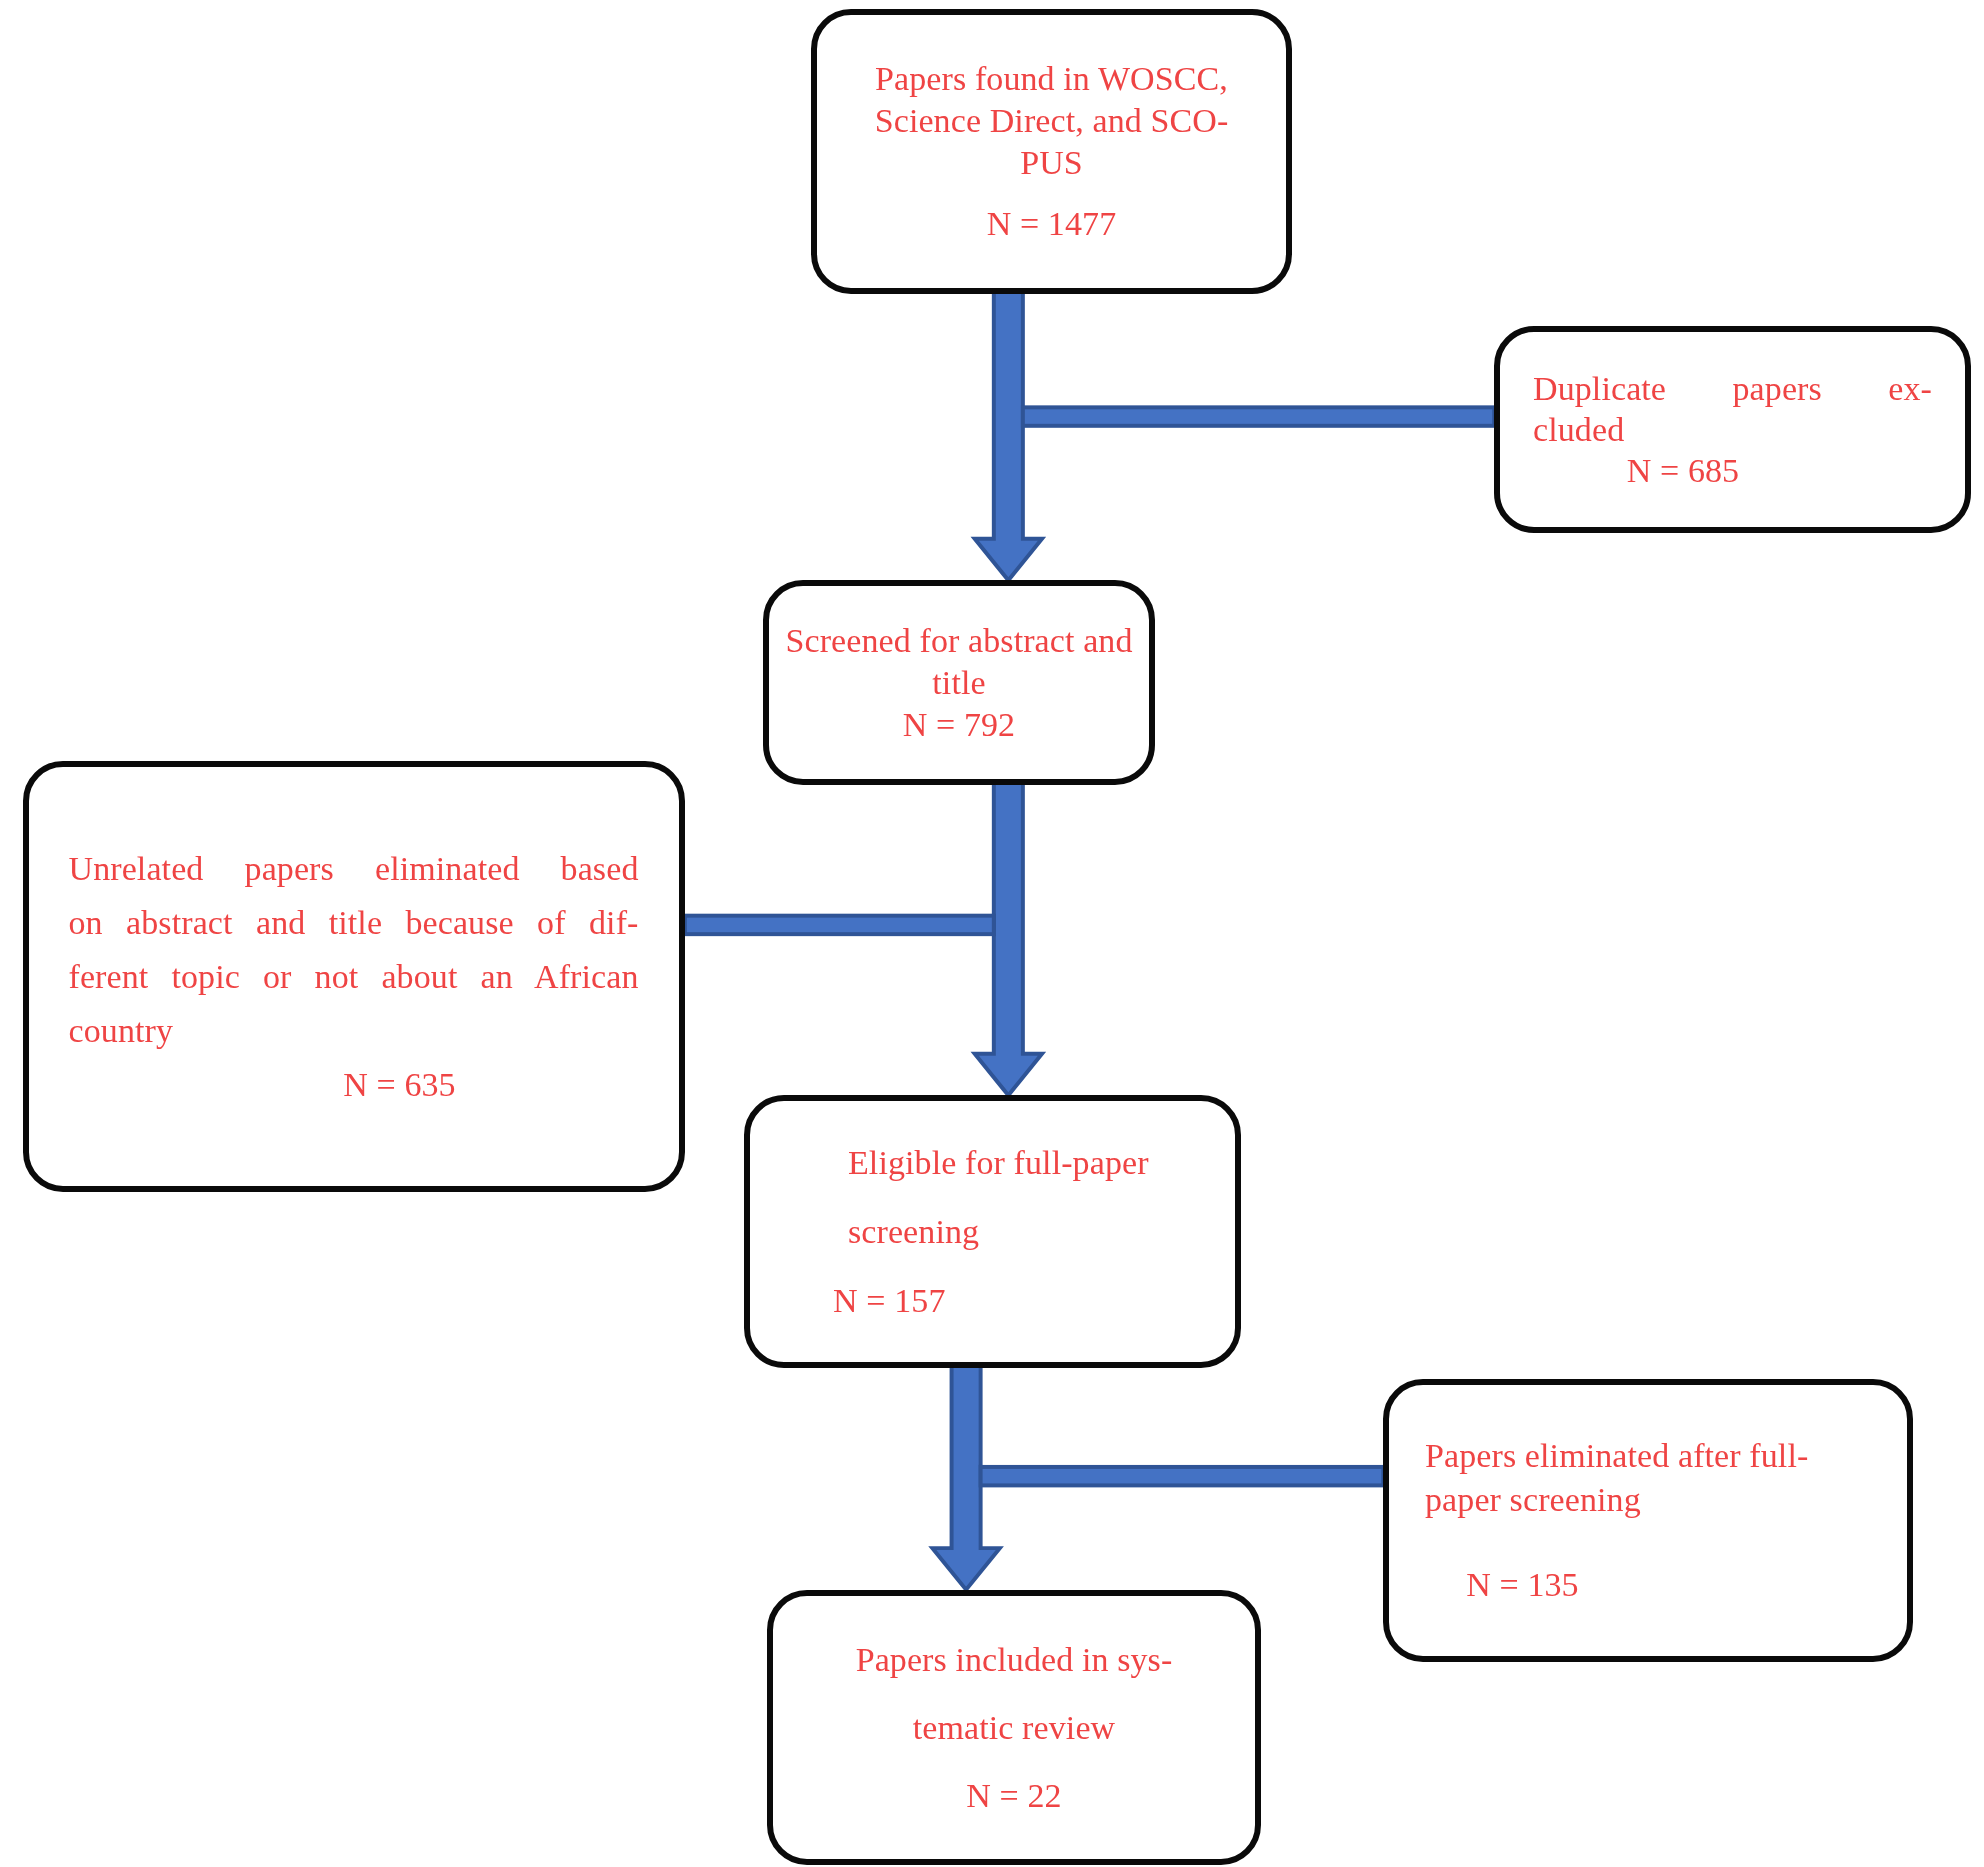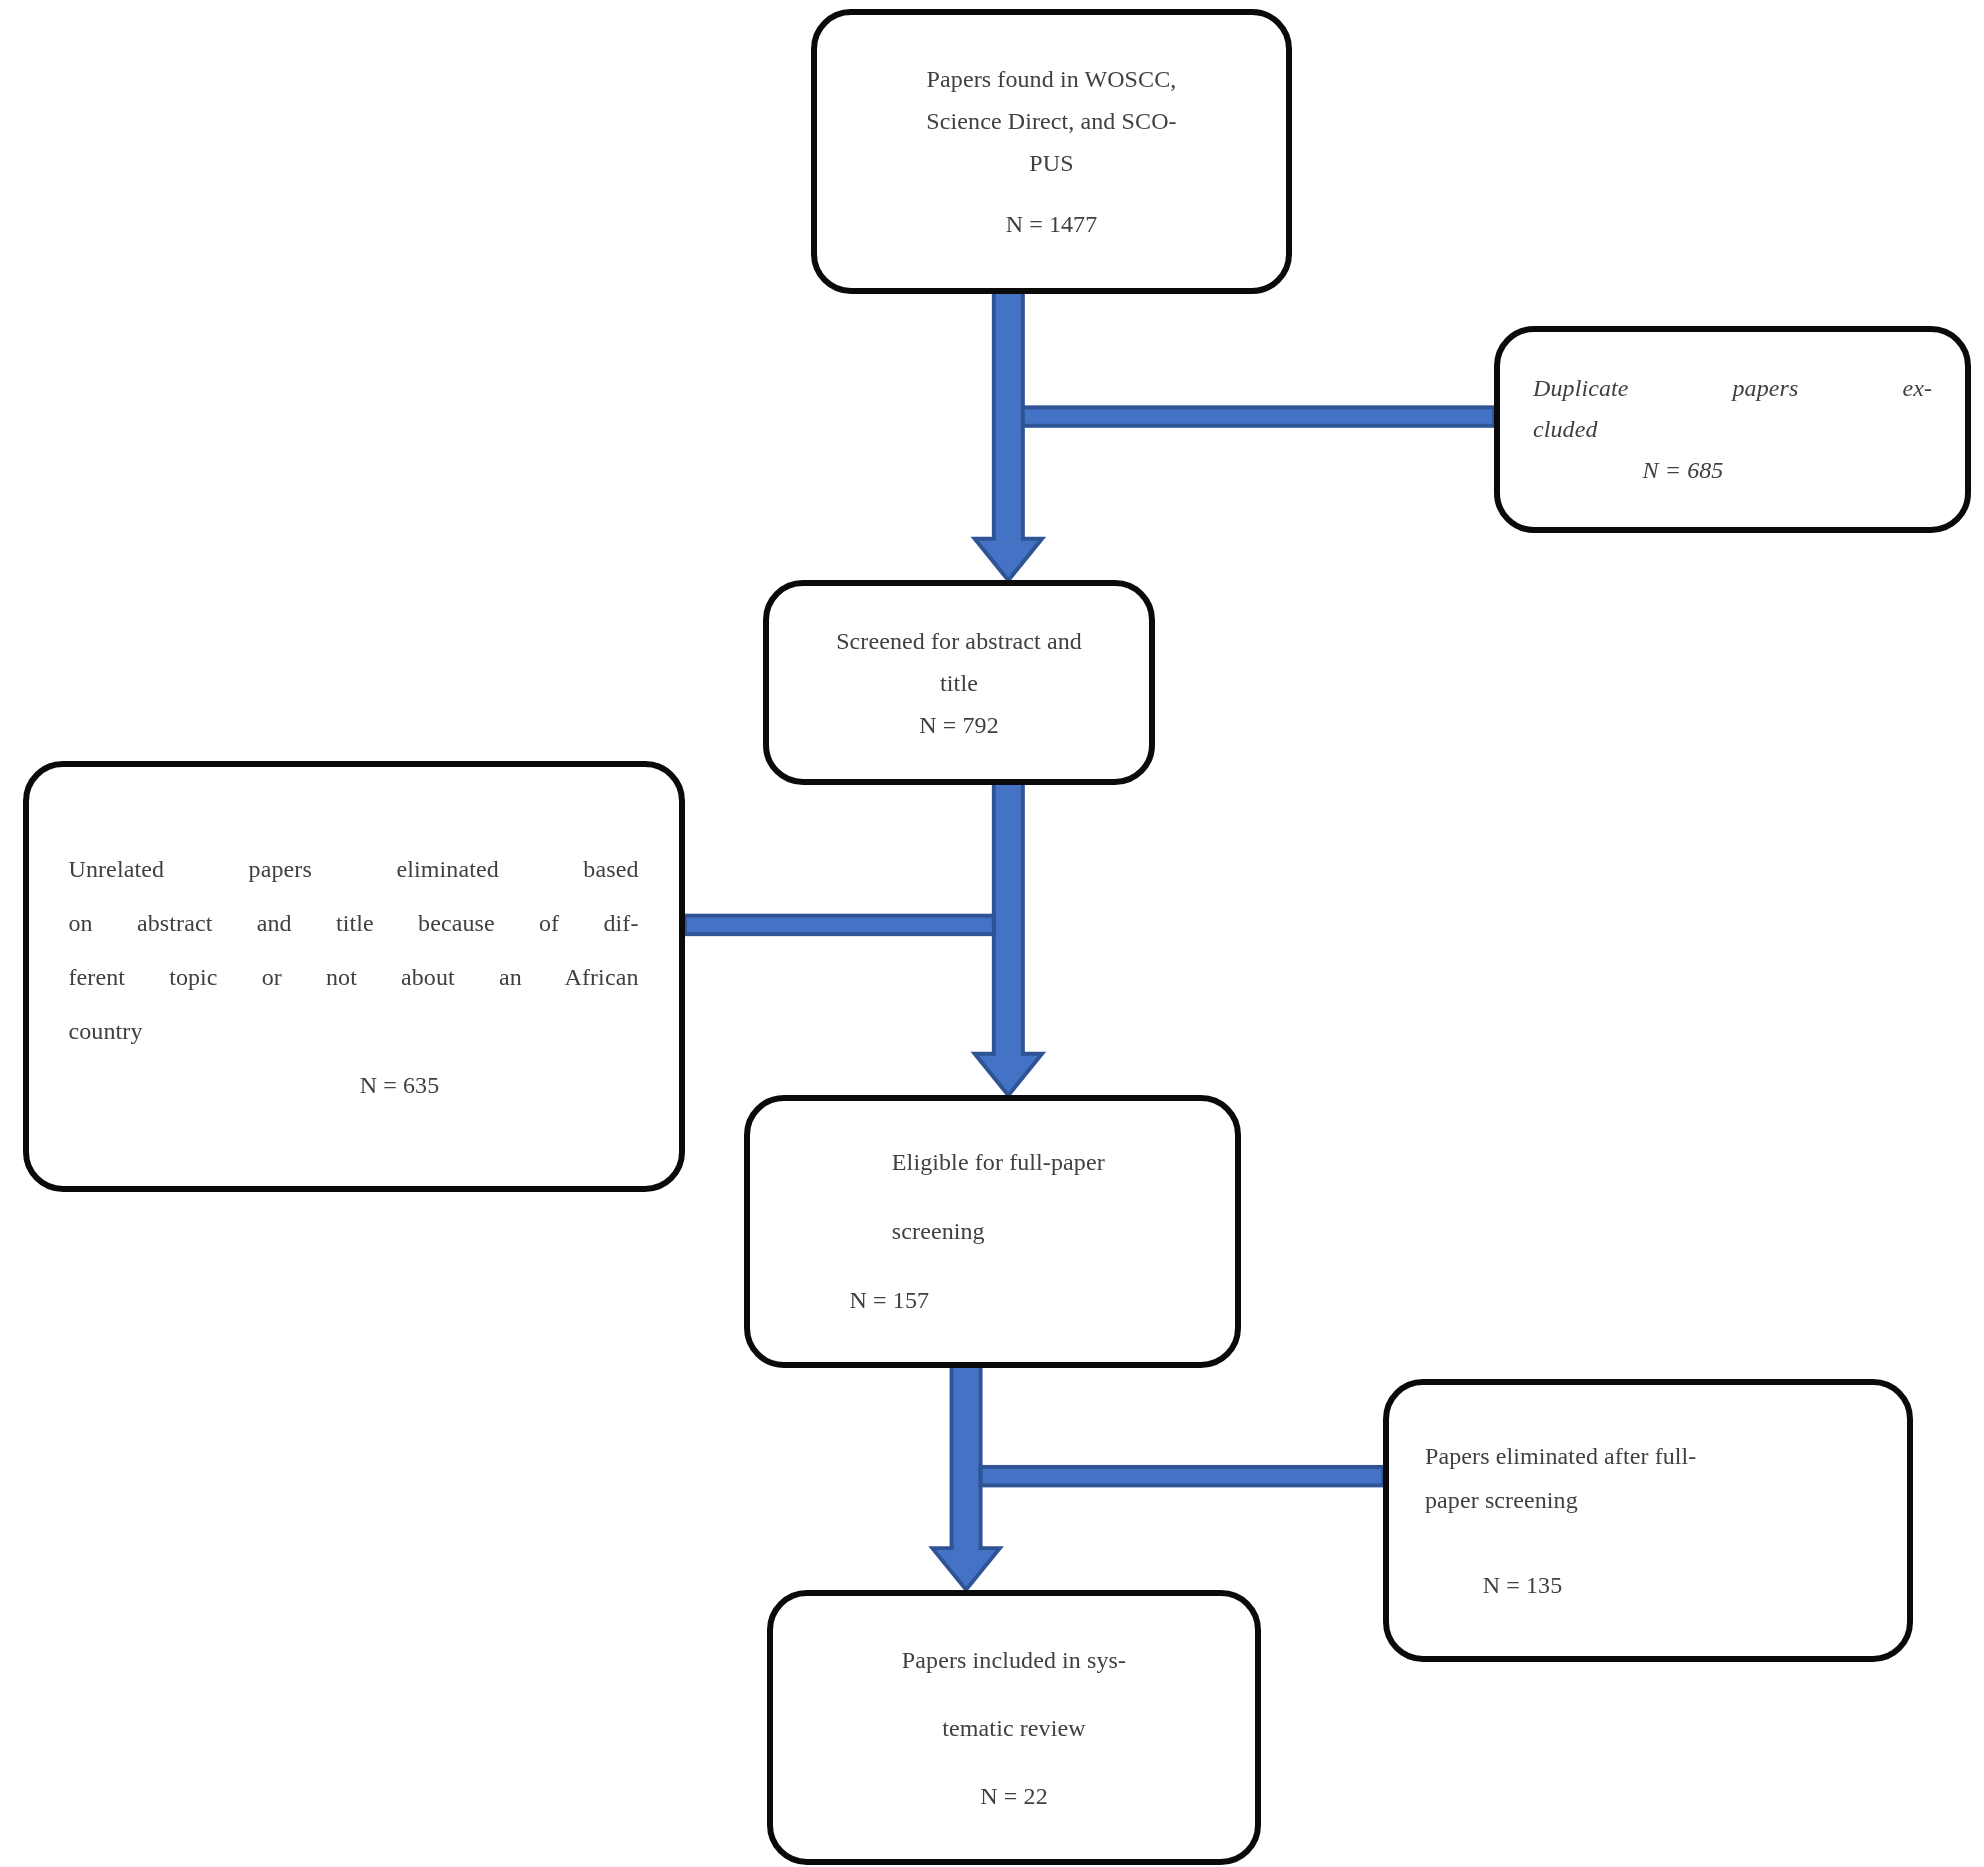--- a/index.html
+++ b/index.html
@@ -29,37 +29,37 @@
   }
   .box {
     position: absolute;
     box-sizing: border-box;
     background: #ffffff;
     border: 6px solid #0a0a0a;
     border-radius: 40px;
     display: flex;
     flex-direction: column;
     justify-content: center;
-    font-size: 24px;
-    color: #404040;
+    font-size: 34px;
+    color: #ef4444;
     letter-spacing: 0.1px;
   }
   .line { display: block; }
   .jline {
     text-align: justify;
     text-align-last: justify;
     text-justify: inter-word;
   }
   .count { text-align: center; }
 
   #box-found   { left: 811px; top: 9.2px;   width: 481px;  height: 285px; text-align: center; }
   #box-found .line  { line-height: 42px; }
   #box-found .count { line-height: 42px; margin-top: 18.5px; }
 
-  #box-duplicate { left: 1494px; top: 326px; width: 477px; height: 207px; padding: 0 33px; font-style: italic; }
+  #box-duplicate { left: 1494px; top: 326px; width: 477px; height: 207px; padding: 0 33px; }
   #box-duplicate .line  { line-height: 41px; }
   #box-duplicate .count { line-height: 41px; margin-right: 99px; }
 
   #box-screened { left: 763px; top: 580px; width: 392px; height: 205px; text-align: center; }
   #box-screened .line  { line-height: 42px; }
   #box-screened .count { line-height: 42px; }
 
   #box-unrelated { left: 22.5px; top: 749px; width: 662px; height: 431px; padding: 0 40px; margin-top: 12px; }
   #box-unrelated .line  { line-height: 54px; }
   #box-unrelated .count { line-height: 54px; margin-left: 92px; }

